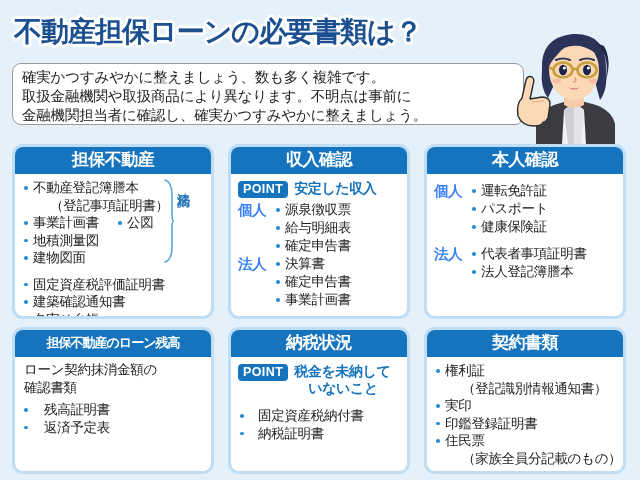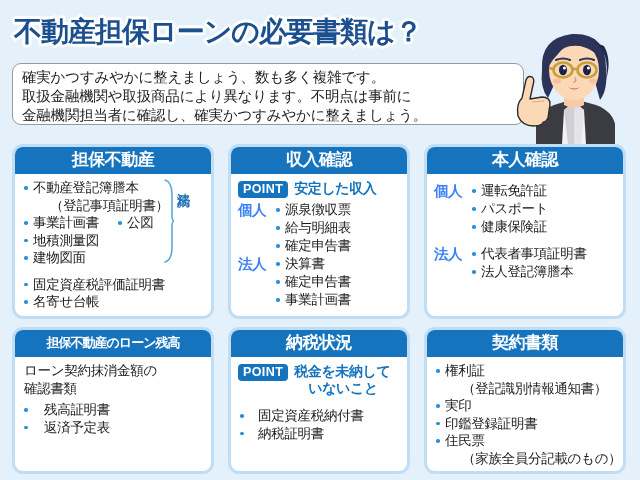--- a/index.html
+++ b/index.html
@@ -145,20 +145,21 @@
     width: 3.5px;
     height: 3.5px;
     border-radius: 50%;
     background: #2b8fd6;
   }
   ul.doc-list li.indent {
     padding-left: 28px;
   }
   ul.doc-list li.plain {
     padding-left: 2px;
+    font-family: Liberation Mono, monospace;
   }
   ul.doc-list li.sub-indent { padding-left: 22px; }
 
   
   .brace-group {
     position: absolute;
     right: 3px;
     top: 4px;
     width: 44px;
     height: 86px;
@@ -312,20 +313,21 @@
                 <span>公図</span>
               </span>
             </span>
           </li>
           <li><span>地積測量図</span></li>
           <li><span>建物図面</span></li>
         </ul>
 
         <ul class="doc-list" style="margin-top:9px;">
           <li><span>固定資産税評価証明書</span></li>
+          <li><span>建築確認通知書</span></li>
           <li><span>名寄せ台帳</span></li>
         </ul>
       </div>
     </div>
 
     <div class="card">
       <div class="card-header">収入確認</div>
       <div class="card-body">
 
         <div class="point-row">

